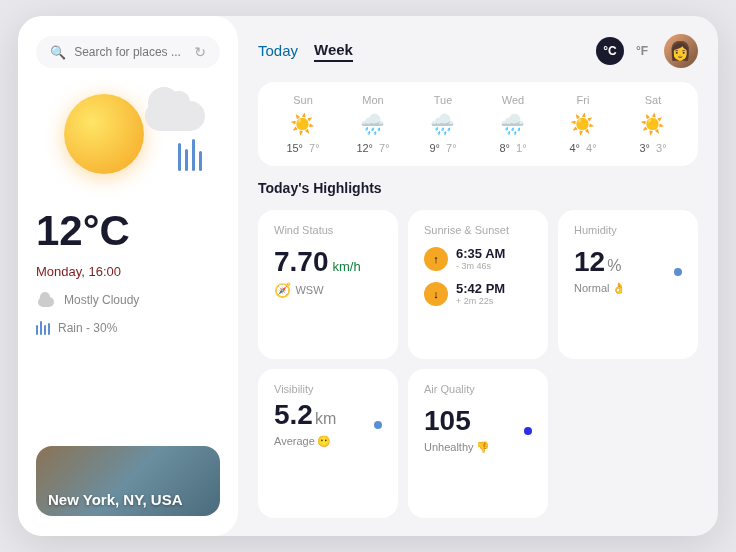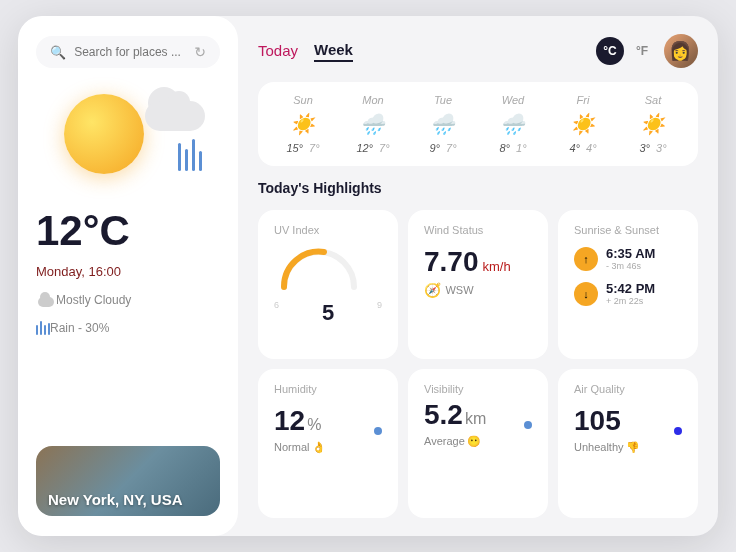--- a/index.html
+++ b/index.html
@@ -102,21 +102,21 @@
       font-weight: 700;
       color: #1a1a2e;
       line-height: 1;
       margin-top: 4px;
     }
     .date-label {
       font-size: 13px;
       color: #7f1d1d;
     }
     .condition-row {
-      display: flex; align-items: center; 
+      display: flex; align-items: center; gap: 8px;
       font-size: 12px; color: #888; margin-top: 2px;
     }
     .cloud-icon-small {
       width: 20px; height: 14px; position: relative;
     }
     .cloud-icon-small::before {
       content:''; position:absolute; bottom:0; left:2px;
       width:16px; height:10px; background:#ccc; border-radius:8px;
     }
     .cloud-icon-small::after {
@@ -159,21 +159,21 @@
     .top-bar {
       display: flex;
       align-items: center;
       justify-content: space-between;
     }
     .tabs {
       display: flex; gap: 16px; align-items: center;
     }
     .tab {
       font-size: 15px;
-      color: #be185d;
+      color: #0369a1;
       cursor: pointer;
       padding-bottom: 2px;
     }
     .tab.active {
       color: #1a1a2e;
       font-weight: 700;
       border-bottom: 2px solid #1a1a2e;
     }
     .top-bar-right {
       display: flex; align-items: center; gap: 8px;
@@ -202,21 +202,20 @@
       font-size: 18px;
     }
     
     .week-row {
       display: flex;
       gap: 12px;
       background: #fff;
       border-radius: 16px;
       padding: 12px 16px;
       align-items: flex-start;
-      font-style: italic;
     }
     .day-col {
       flex: 1;
       display: flex;
       flex-direction: column;
       align-items: center;
       gap: 6px;
     }
     .day-name {
       font-size: 11px;
@@ -387,40 +386,26 @@
         <span class="day-name">Sat</span>
         <span class="day-icon">☀️</span>
         <span class="day-temps">3° <span class="low">3°</span></span>
       </div>
     </div>
 
     <div class="highlights-title">Today's Highlights</div>
 
     <div class="highlights-grid">
 
-      <div class="card">
-        <span class="card-title">UV Index</span>
-        <div style="position:relative">
-          <svg width="90" height="50" viewBox="0 0 90 50">
-            <path d="M 10 45 A 35 35 0 0 1 80 45" fill="none" stroke="#f0f0f0" stroke-width="6" stroke-linecap="round"></path>
-            <path d="M 10 45 A 35 35 0 0 1 50 10" fill="none" stroke="#f5a623" stroke-width="6" stroke-linecap="round"></path>
-          </svg>
-        </div>
-        <div class="gauge-labels">
-          <span>6</span>
-          <span style="font-size:22px;font-weight:700;color:#1a1a2e;">5</span>
-          <span>9</span>
-        </div>
-      </div>
 
       <div class="card">
         <span class="card-title">Wind Status</span>
         <div style="display:flex;align-items:baseline;gap:4px;margin-top:6px;">
           <span class="card-main">7.70</span>
-          <span class="unit" style="font-size:13px;color:#b91c1c;">km/h</span>
+          <span class="unit" style="font-size:13px;color:#15803d;">km/h</span>
         </div>
         <div class="card-sub">
           <span style="color:#5b8fd4;font-size:14px;">🧭</span>
           <span>WSW</span>
         </div>
       </div>
 
       <div class="card">
         <span class="card-title">Sunrise &amp; Sunset</span>
         <div class="sunrise-row">

